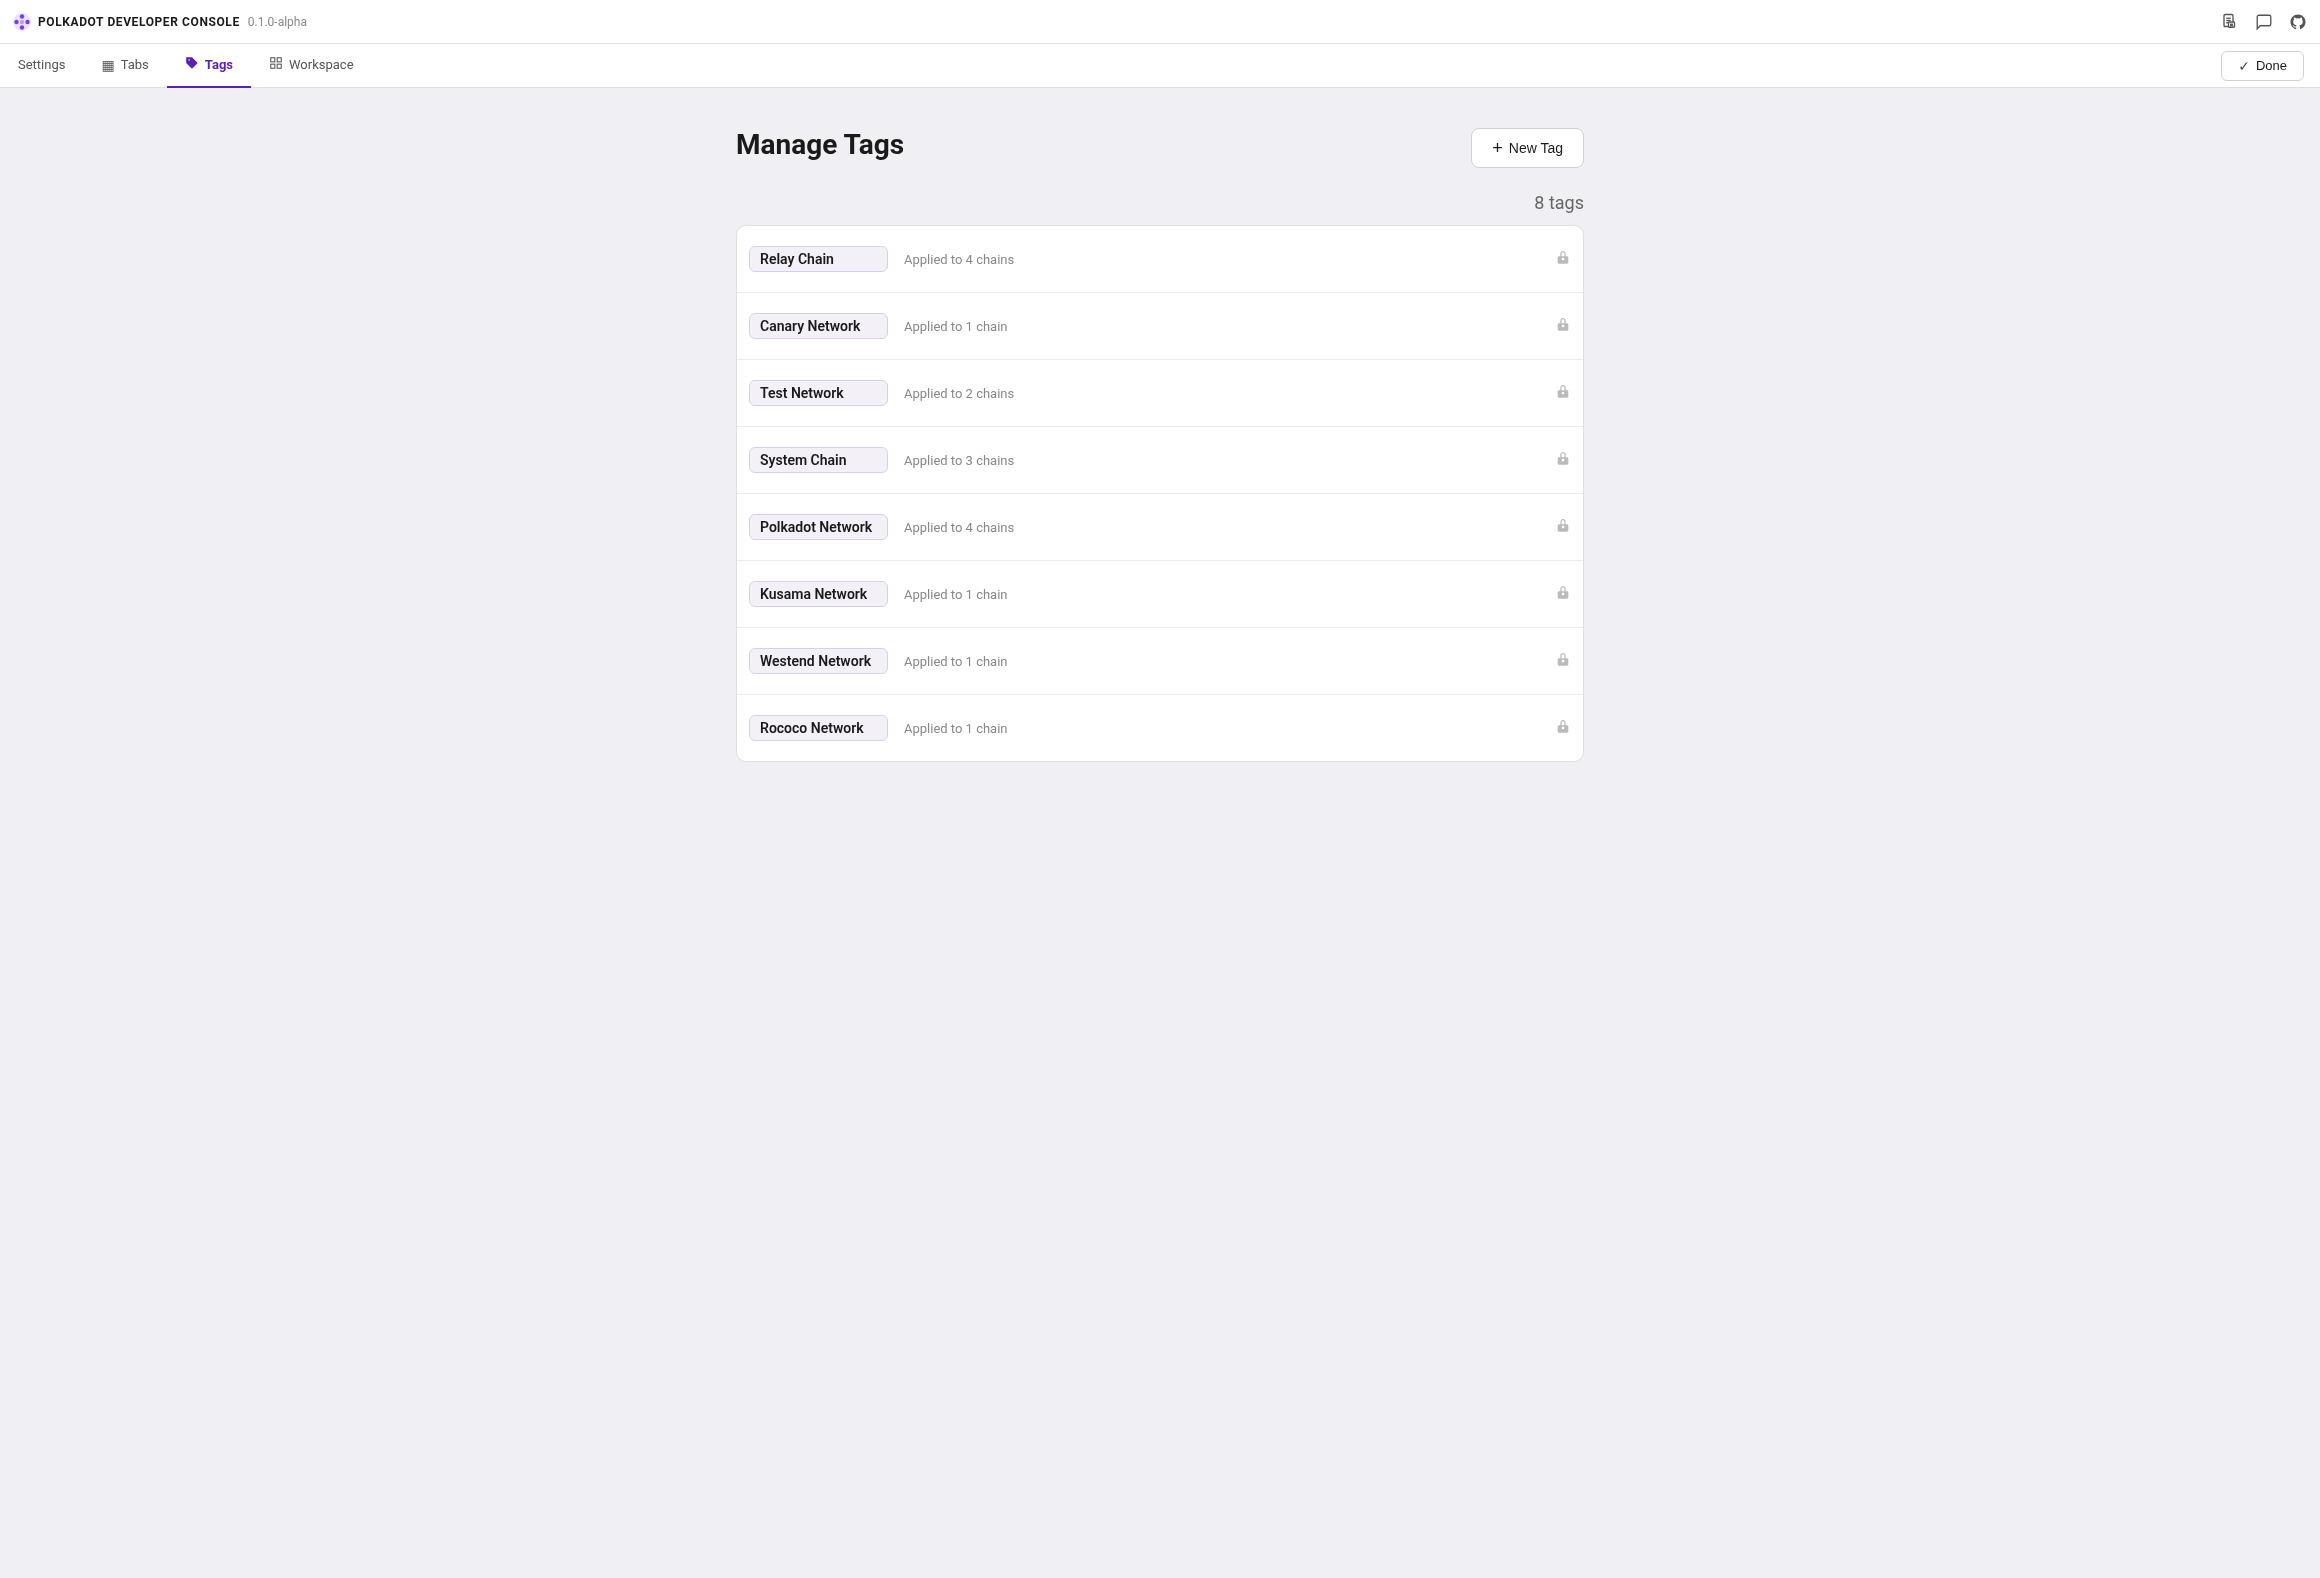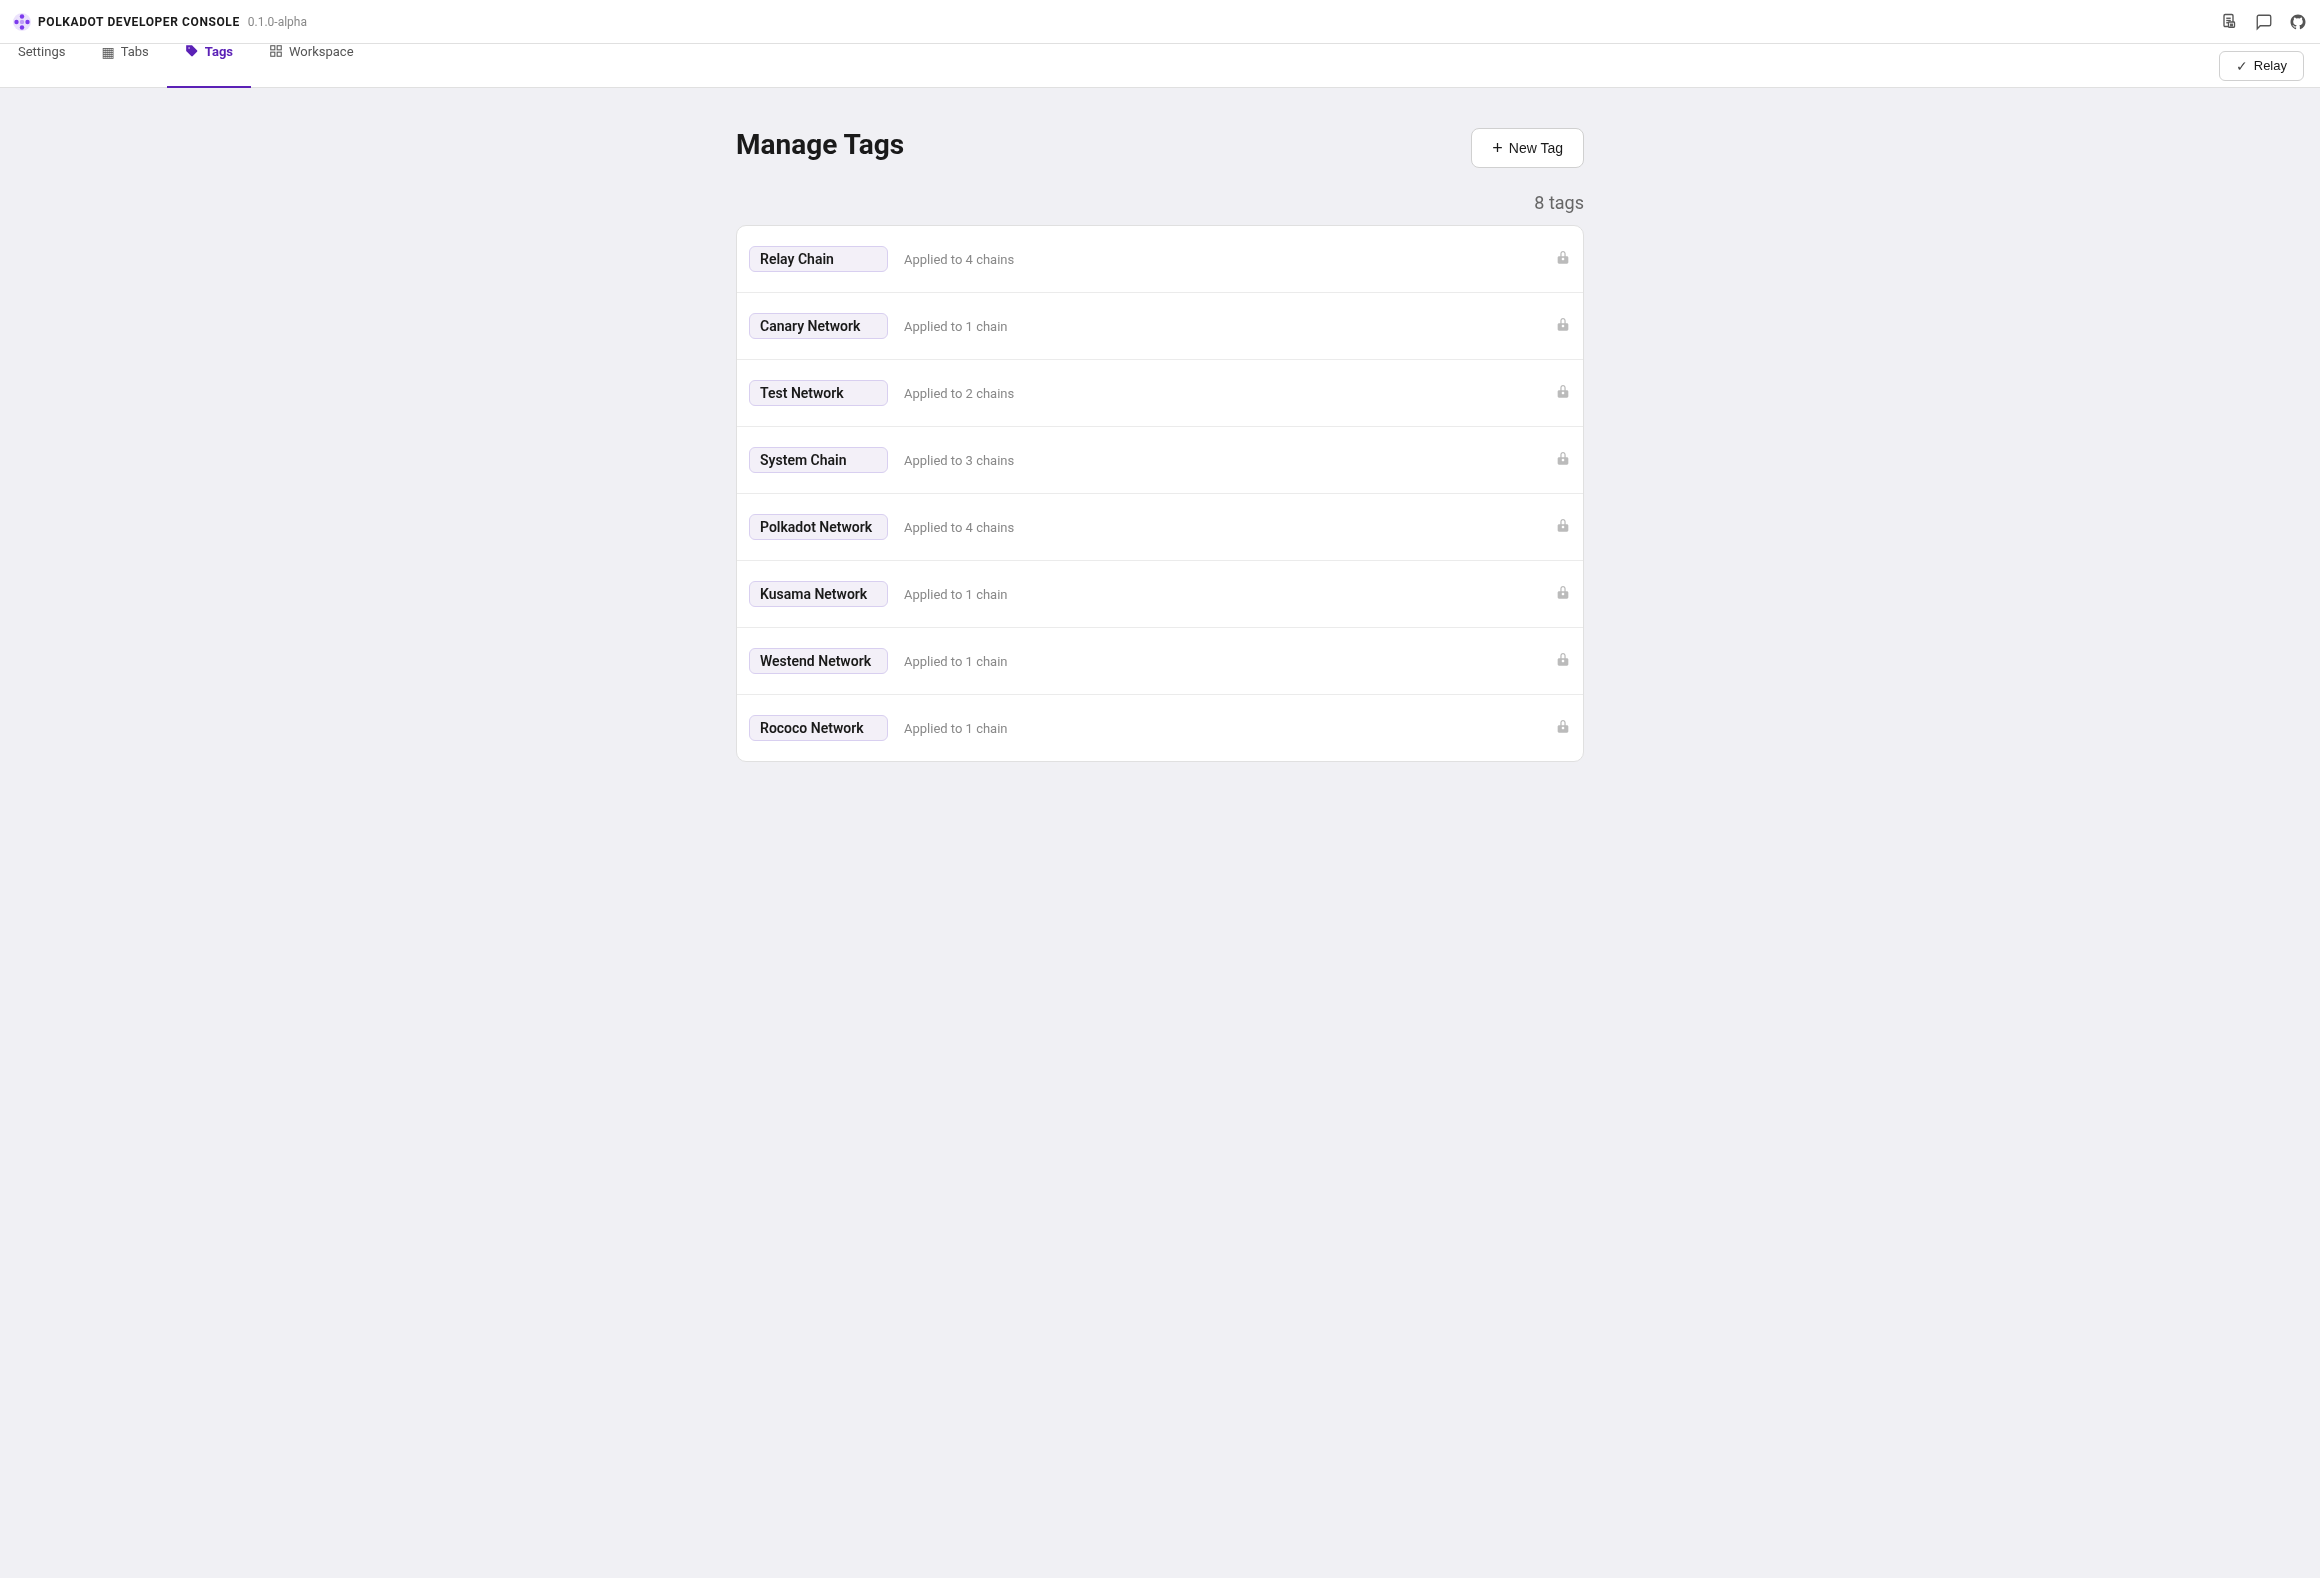--- a/index.html
+++ b/index.html
@@ -78,20 +78,21 @@
       border-bottom: 1px solid #e0e0e0;
       height: 44px;
       display: flex;
       align-items: center;
       padding: 0 0 0 0;
     }
 
     .navtab {
       height: 44px;
       display: flex;
+      align-items: center;
       padding: 0 18px;
       font-size: 13px;
       cursor: pointer;
       gap: 6px;
       color: #555;
       border-bottom: 2px solid transparent;
       position: relative;
     }
 
     .navtab.active {
@@ -289,21 +290,21 @@
         <rect x="14" y="3" width="7" height="7"></rect>
         <rect x="3" y="14" width="7" height="7"></rect>
         <rect x="14" y="14" width="7" height="7"></rect>
       </svg>
     </span>
     <span>Workspace</span>
   </div>
   <div class="topbar-spacer"></div>
   <button class="done-btn">
     <span class="check">✓</span>
-    <span>Relay</span>
+    <span>Done</span>
   </button>
 </div>
 
 <div class="main">
   <div class="page-header">
     <h1 class="page-title">Manage Tags</h1>
     <button class="new-tag-btn">
       <span class="plus">+</span>
       <span>New Tag</span>
     </button>

